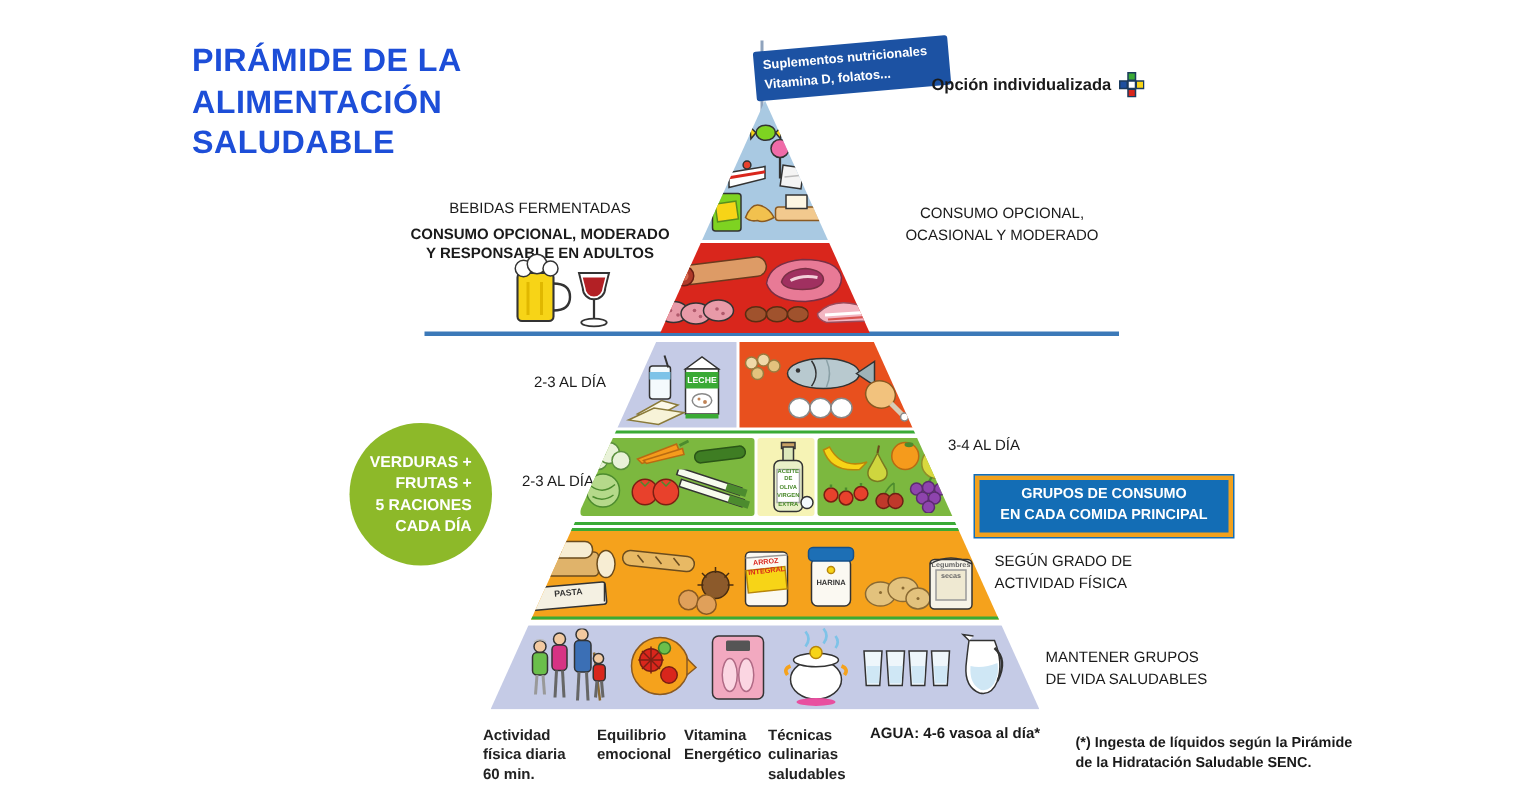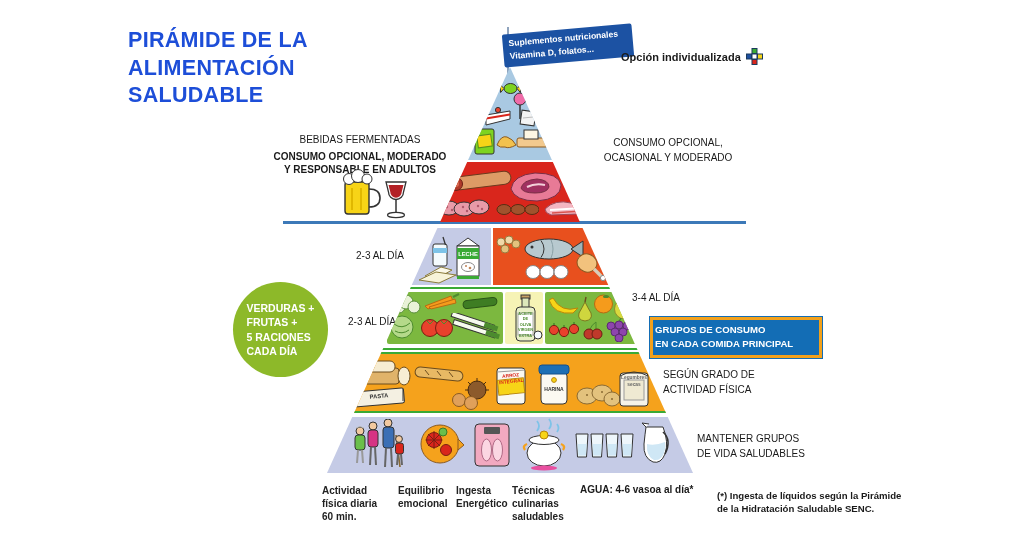--- a/index.html
+++ b/index.html
@@ -15,26 +15,26 @@
   .option{left:621px;top:48px;font-size:11px;font-weight:800;display:flex;align-items:center;gap:5px}
   .annot{font-weight:400;font-size:10px;line-height:1.45}
   .center{text-align:center}
   .fermented{left:250px;top:133px;width:220px}
   .fermented .sub{font-size:10px;font-weight:700;margin-top:2px;line-height:1.35}
   .beerwine{left:340px;top:166px}
   .topright{left:570px;top:136px;width:196px}
   .lbl-dairy{left:300px;top:249px;width:104px;text-align:right}
   .lbl-varied{left:609px;top:238px;line-height:1.55}
   .circle{left:233px;top:282px;width:95px;height:95px;border-radius:50%;background:#8db929;color:#fff;
-          display:flex;align-items:center;justify-content:center;text-align:left;
+          display:flex;align-items:center;justify-content:center;text-align:right;
           font-size:10.5px;font-weight:800;line-height:1.35}
   .lbl-veg{left:316px;top:315px;width:80px;text-align:right}
   .lbl-fruit{left:632px;top:291px}
   .bluebox{left:650px;top:317px;width:162px;background:#136db5;border:3px solid #f2a11c;
-           outline:1px solid #136db5;color:#fff;font-size:9.6px;font-weight:800;
+           outline:1px solid #136db5;color:#fff;text-align:center;font-size:9.6px;font-weight:800;
            line-height:1.5;padding:3px 2px}
   .lbl-grain{left:663px;top:367px;line-height:1.5}
   .lbl-life{left:697px;top:431px;line-height:1.5}
   .sep{left:283px;top:221px;width:463px;height:3px;background:#3c79b8}
   .pyramid{left:327px;top:67px;width:366px;height:406px;clip-path:polygon(50% 0,100% 100%,0 100%)}
   .band{position:absolute;left:0;width:366px}
   .b-sweets{top:0;height:93px;background:#a9c9e2}
   .b-meat{top:95px;height:60px;background:#d9261c}
   .b-dairy{top:161px;height:57px}
   .dairy-l{position:absolute;left:0;top:0;width:164px;height:57px;background:#c5cbe6}
@@ -457,21 +457,21 @@
         <path d="M7 7 L3 3 L10 4" fill="#fff" stroke="#333"></path>
       </svg>
     </div>
   </div>
 
   <div class="ab foot f1 ml">Actividad
 física diaria
 60 min.</div>
   <div class="ab foot f2 ml">Equilibrio
 emocional</div>
-  <div class="ab foot f3 ml">Ingesta
+  <div class="ab foot f3 ml">Vitamina
 Energético</div>
   <div class="ab foot f4 ml">Técnicas
 culinarias
 saludables</div>
   <div class="ab water">AGUA: 4-6 vasoa al día*</div>
   <div class="ab note ml">(*) Ingesta de líquidos según la Pirámide
 de la Hidratación Saludable SENC.</div>
 
 </div>
 

